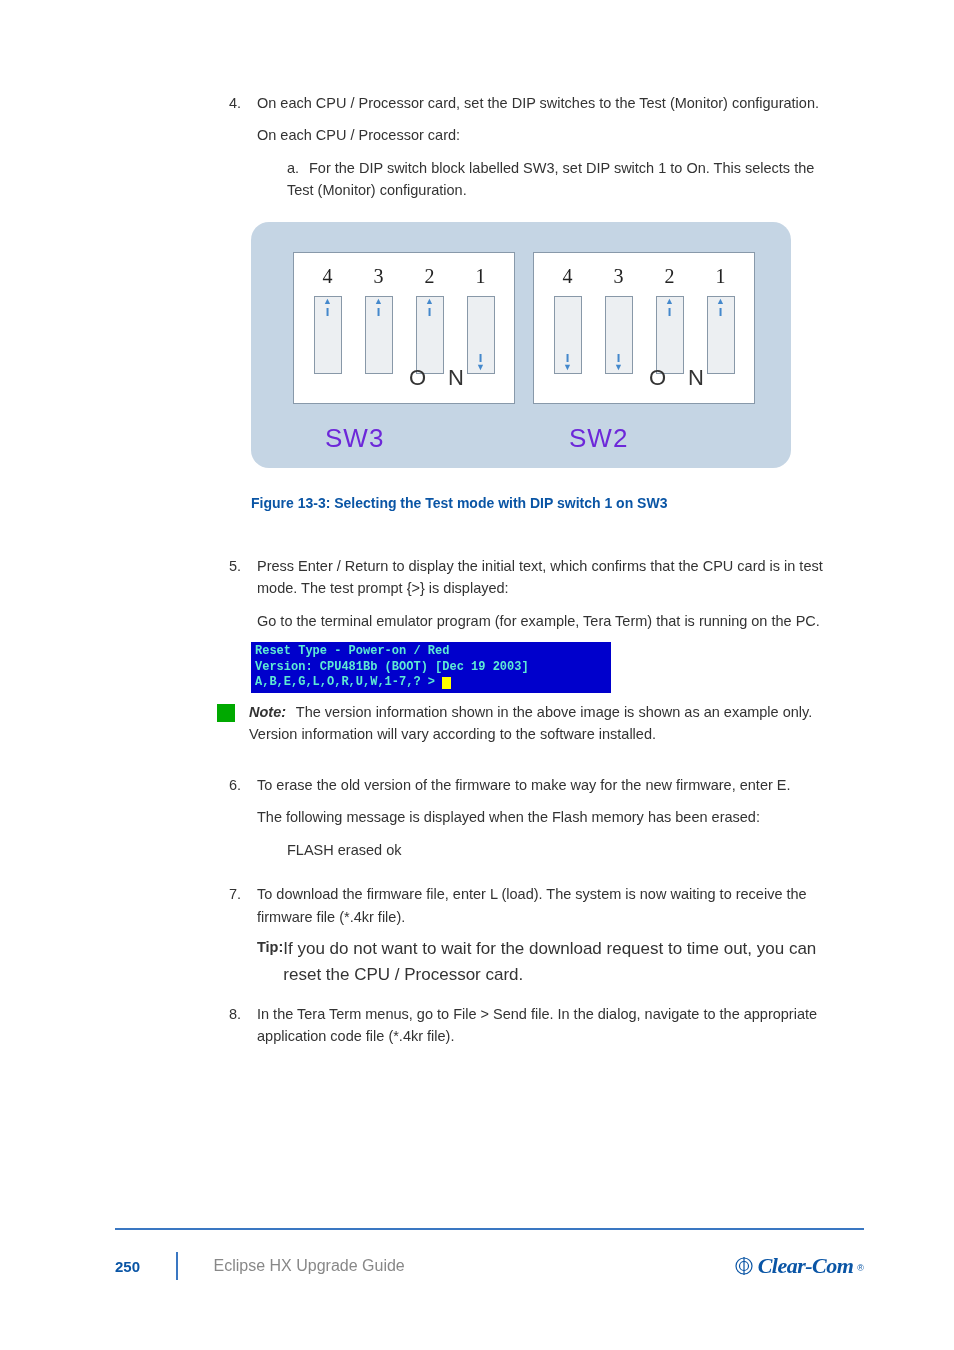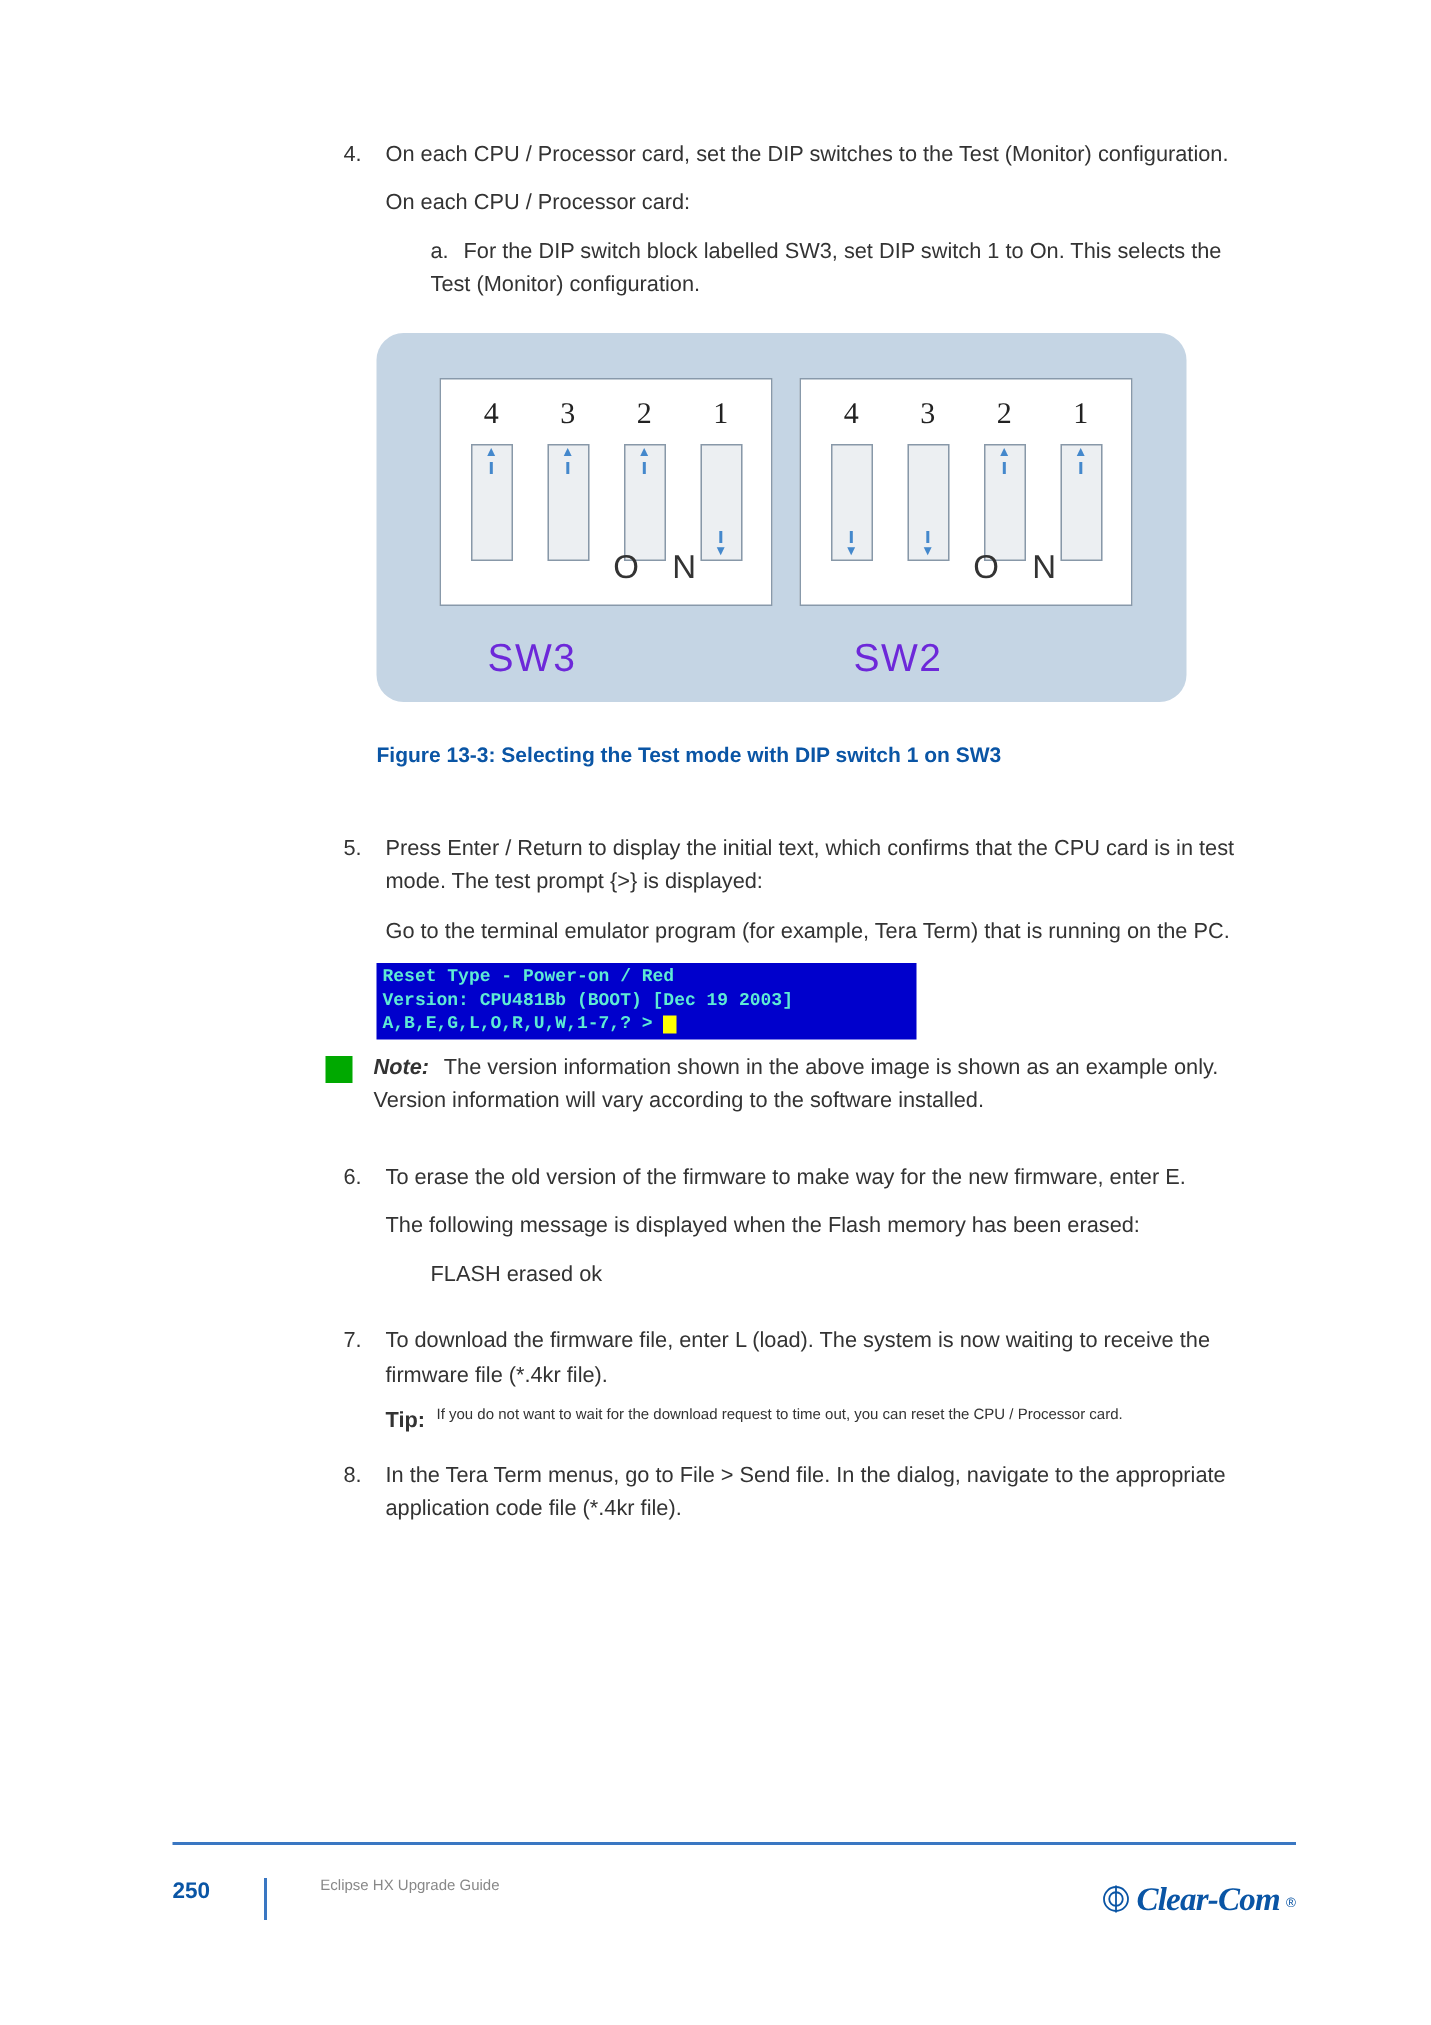--- a/index.html
+++ b/index.html
@@ -144,46 +144,46 @@
     font-size: 14.5px;
     font-style: italic;
   }
   .note-text { font-size: 14.5px; line-height:1.55; }
   .tip-row {
     display: flex;
     align-items: flex-start;
     margin-top: -2px;
   }
   .tip-label { font-weight: bold; width: 34px; font-size:14.5px;}
-  .tip-text { font-size:10px; line-height:1.55; }
+  .tip-text { font-size:17px; line-height:1.55; }
   .footer-rule {
     position: absolute;
     left: 115px; right: 90px;
     bottom: 120px;
     height: 2px;
     background: #3a77c2;
   }
   .footer {
     position: absolute;
     left: 115px; right: 90px;
     bottom: 70px;
     display: flex;
     align-items: center;
     justify-content: space-between;
     font-size: 13px;
     color: #666;
   }
   .footer-left {
     display: flex;
-    align-items: flex-start;
+    align-items: center;
     gap: 32px;
   }
   .pagenum { color: #0a55a5; font-weight: bold; font-size: 15px; }
   .vbar { width:1.5px; height: 28px; background:#3a77c2; margin: 0 4px;}
-  .doctitle { color: #888; font-size:10px;}
+  .doctitle { color: #888; font-size:16px;}
   .logo { display:flex; align-items:center; gap:4px; }
   .logo-mark {
     width: 20px; height: 20px;
     position:relative;
   }
   .logo-mark svg { width:20px; height:20px; }
   .logo-text {
     font-family: "Times New Roman", serif;
     font-style: italic;
     font-weight: bold;

